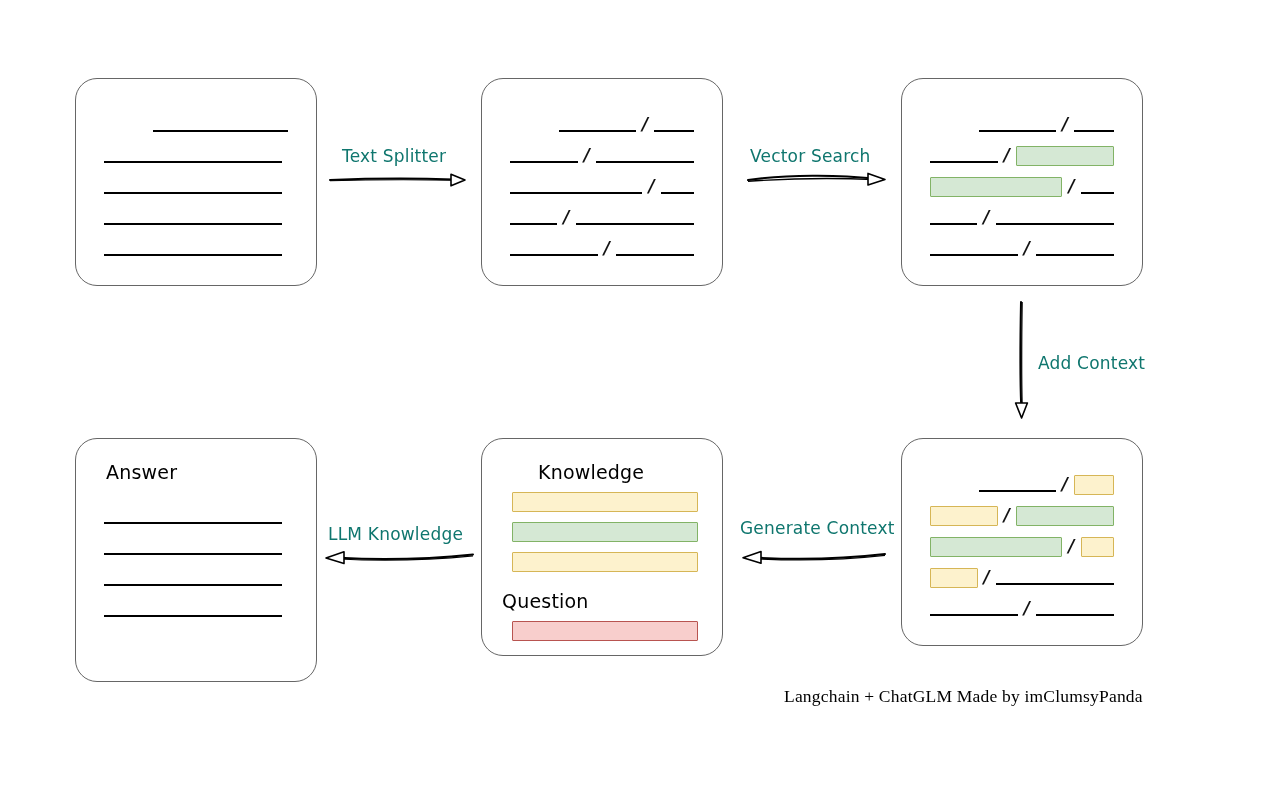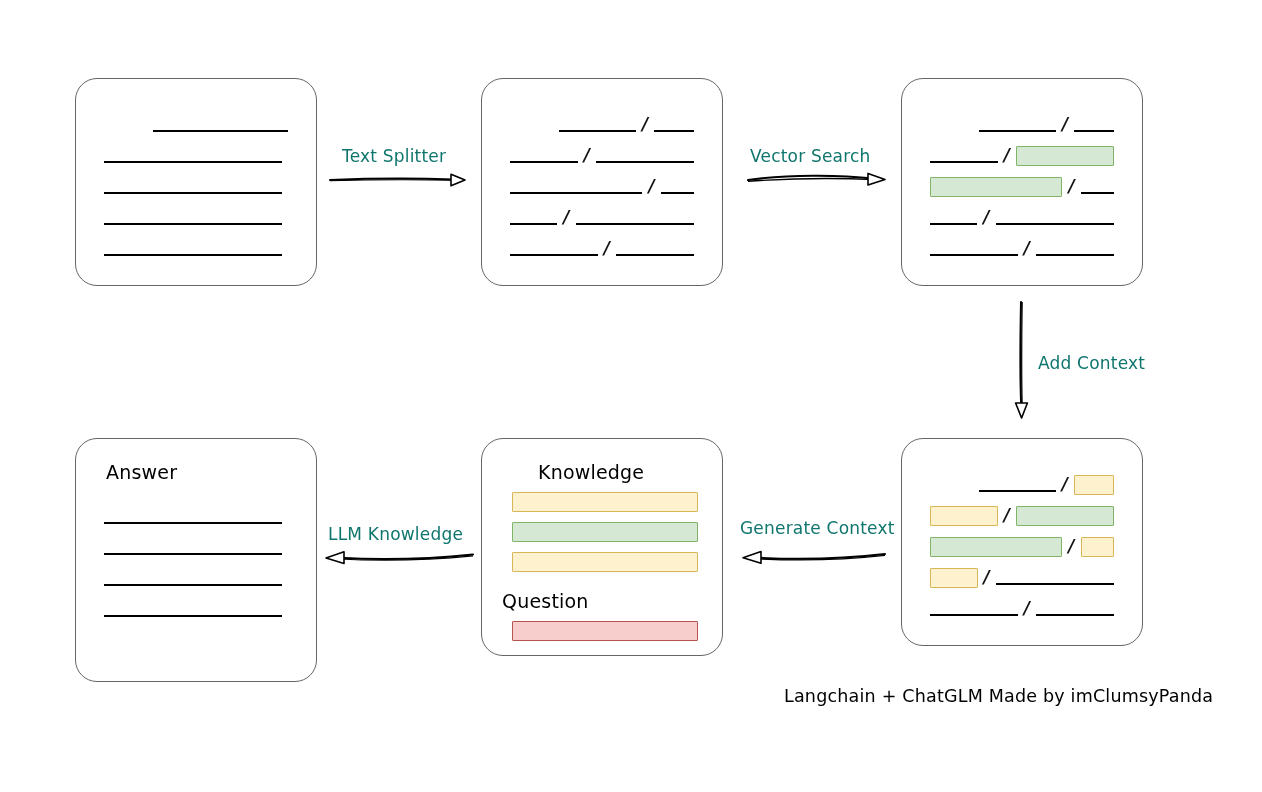--- a/index.html
+++ b/index.html
@@ -281,15 +281,15 @@
 
   <div class="arrow-wrap" style="left:323px;top:548px;width:150px;height:18px;">
     <svg width="150" height="18" viewBox="0 0 150 18">
       <path d="M150 6.4 C 108 10.8, 55 11.8, 16 9.8" stroke="#000" stroke-width="2" fill="none" stroke-linecap="round"></path>
       <path d="M150 7.8 C 108 12, 55 13, 16 11" stroke="#000" stroke-width="1.2" fill="none"></path>
       <path d="M21 3.8 L3 10 L21 15.4 Z" stroke="#000" stroke-width="1.6" fill="#ffffff" stroke-linejoin="round"></path>
     </svg>
   </div>
   <div class="arrow-label" style="left:328px;top:524px;">LLM Knowledge</div>
 
-  <div class="caption" style="left:784px;top:686px;">Langchain + ChatGLM Made by imClumsyPanda</div>
+  <div class="caption" style="left:784px;top:686px;font-family:Liberation Serif, serif;">Langchain + ChatGLM Made by imClumsyPanda</div>
 
 </div>
 
 </body></html>

